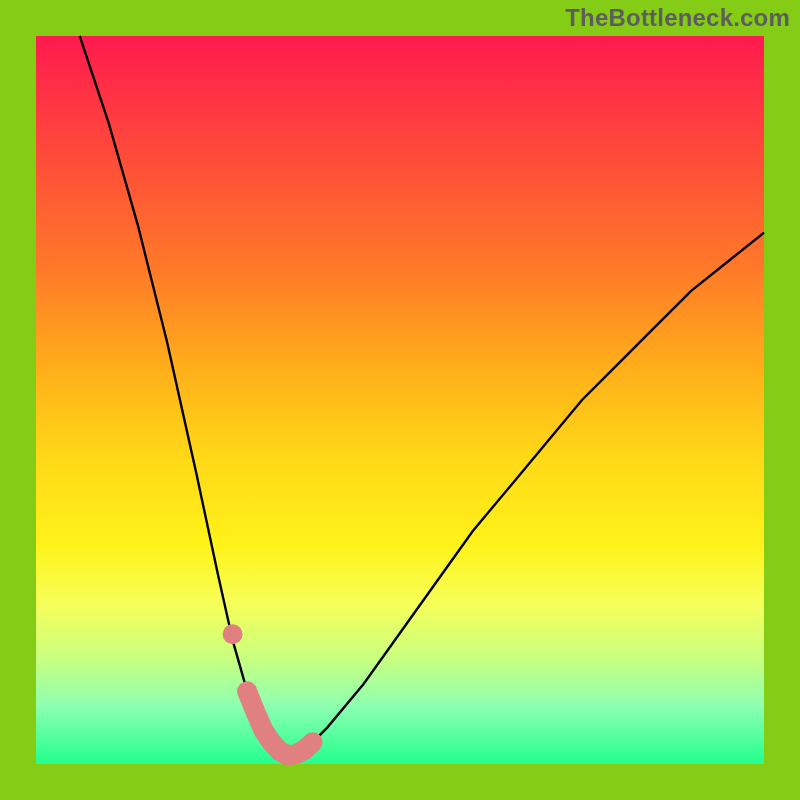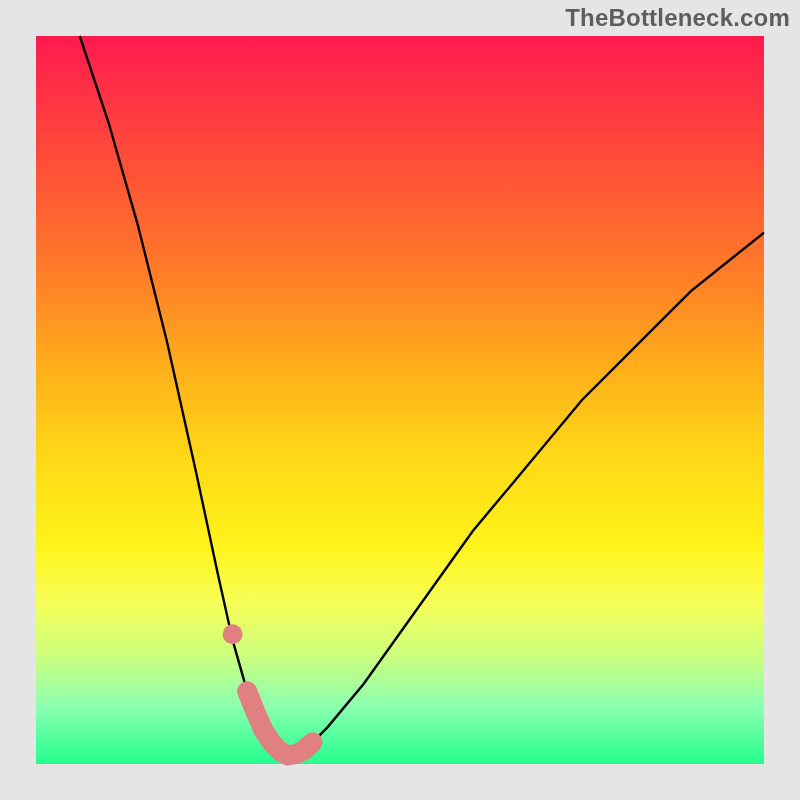--- a/index.html
+++ b/index.html
@@ -8,21 +8,21 @@
     width: 800px;
     height: 800px;
     background: #000;
     overflow: hidden;
     font-family: Arial, Helvetica, sans-serif;
   }
   .outer {
     position: relative;
     width: 800px;
     height: 800px;
-    background: #e5e5e5;
+    background: #84cc16;
   }
   .watermark {
     position: absolute;
     top: 4px;
     right: 10px;
     color: #5d5d5d;
     font-size: 24px;
     font-weight: 600;
     letter-spacing: 0.2px;
     z-index: 10;

